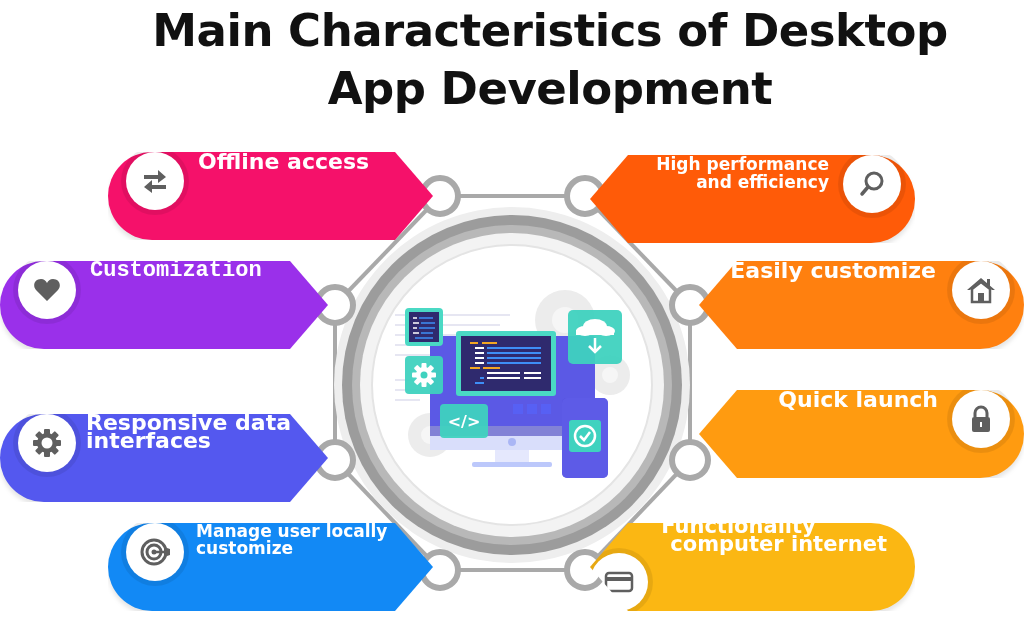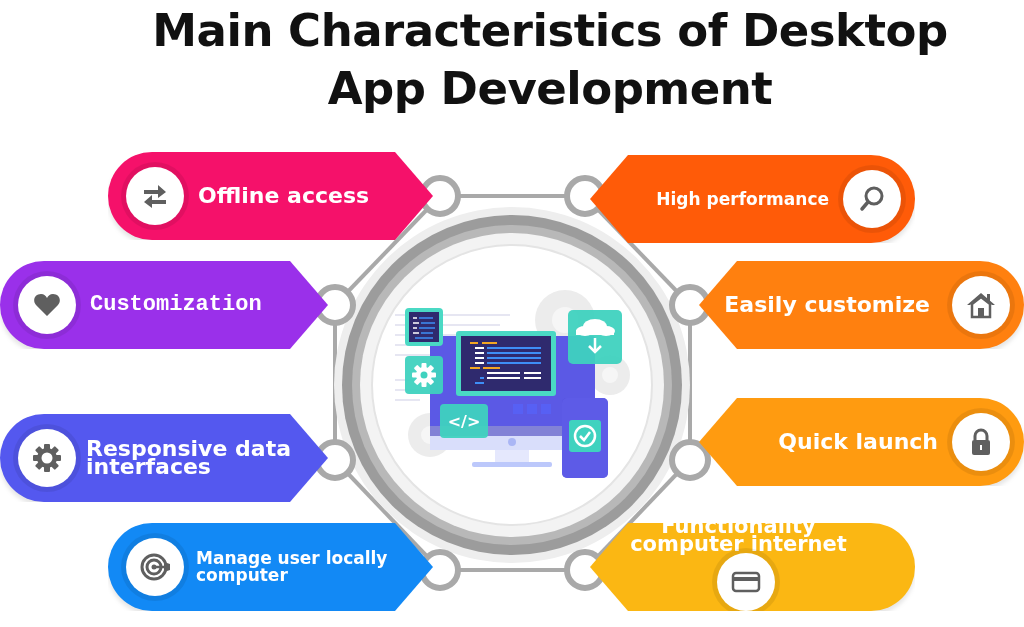--- a/index.html
+++ b/index.html
@@ -5,21 +5,21 @@
   * { box-sizing: border-box; margin: 0; padding: 0; }
   html, body { width: 1024px; height: 627px; background: #ffffff; overflow: hidden; }
   body { position: relative; font-family: "DejaVu Sans", "Liberation Sans", sans-serif; }
   .title {
     position: absolute; left: 0; top: 2px; width: 1100px; text-align: center;
     font-weight: 700; font-size: 45px; line-height: 58px; color: #111; letter-spacing: -0.5px;
   }
   .title .l2 { display: block; }
   svg.bg { position: absolute; left: 0; top: 0; }
   .pill {
-    position: absolute; height: 88px; display: flex; align-items: center;
+    position: absolute; height: 88px; display: flex; 
     color: #fff; font-weight: 700;
     filter: drop-shadow(0 4px 2px rgba(0,0,0,0.10));
   }
   .pill.left { clip-path: polygon(0 0, calc(100% - 38px) 0, 100% 50%, calc(100% - 38px) 100%, 0 100%); border-radius: 44px 0 0 44px; padding-left: 18px; }
   .pill.right { clip-path: polygon(38px 0, 100% 0, 100% 100%, 38px 100%, 0 50%); border-radius: 0 44px 44px 0; justify-content: flex-end; padding-right: 14px; }
   .pill .icon-circle {
     width: 58px; height: 58px; border-radius: 50%; background: #fff;
     display: flex; align-items: center; justify-content: center; flex: 0 0 58px;
     box-shadow: 0 0 0 5px rgba(0,0,0,0.08);
   }
@@ -222,51 +222,52 @@
     <svg width="32" height="32" viewBox="0 0 32 32">
       <circle cx="15" cy="16" r="12" fill="none" stroke="#5f5f5f" stroke-width="3"></circle>
       <circle cx="15" cy="16" r="7" fill="none" stroke="#5f5f5f" stroke-width="3"></circle>
       <circle cx="15" cy="16" r="2.5" fill="#5f5f5f"></circle>
       <line x1="15" y1="16" x2="28" y2="16" stroke="#5f5f5f" stroke-width="2.5"></line>
       <polygon points="25,11 31,13 31,19 25,21" fill="#5f5f5f"></polygon>
     </svg>
   </div>
   <div class="label small" style="margin-left:12px;">
     <span>Manage user locally</span>
-    <span>computer</span>
+    <span>customize</span>
   </div>
 </div>
 
 <div class="pill right" style="left:590px;top:155px;width:325px;background:#ff5b08;">
   <div class="label small" style="font-size:17px;line-height:18px;">
     <span>High performance</span>
+    <span>and efficiency</span>
   </div>
   <div class="icon-circle">
     <svg width="28" height="28" viewBox="0 0 28 28">
       <circle cx="16" cy="11" r="8" fill="none" stroke="#5f5f5f" stroke-width="3"></circle>
       <line x1="10" y1="17" x2="4" y2="24" stroke="#5f5f5f" stroke-width="3.5" stroke-linecap="round"></line>
     </svg>
   </div>
 </div>
 
 <div class="pill right" style="left:699px;top:261px;width:325px;background:#ff800f;">
-  <div class="label big" style="margin-right:22px;">
+  <div class="label big" style="margin-right:16px;">
     <span>Easily customize</span>
   </div>
   <div class="icon-circle">
     <svg width="30" height="28" viewBox="0 0 30 28">
       <polygon points="15,2 1,14 4,14 15,5 26,14 29,14" fill="#5f5f5f"></polygon>
       <rect x="21" y="3" width="3" height="7" fill="#5f5f5f"></rect>
       <path d="M6 13 L15 6 L24 13 L24 26 L6 26 Z" fill="none" stroke="#5f5f5f" stroke-width="2.5"></path>
       <rect x="12" y="17" width="6" height="9" fill="#5f5f5f"></rect>
     </svg>
   </div>
 </div>
 
-<div class="pill right" style="left:699px;top:398px;width:325px;background:#ff9b10;">
+<div class="pill right" style="left:699px;top:390px;width:325px;background:#ff9b10;">
   <div class="label big">
     <span>Quick launch</span>
   </div>
   <div class="icon-circle">
     <svg width="24" height="30" viewBox="0 0 24 30">
       <path d="M6 13 V9 a6 6 0 0 1 12 0 V13" fill="none" stroke="#5f5f5f" stroke-width="3"></path>
       <rect x="3" y="13" width="18" height="15" rx="2" fill="#5f5f5f"></rect>
       <rect x="11" y="18" width="2" height="5" fill="#ffffff"></rect>
     </svg>
   </div>

